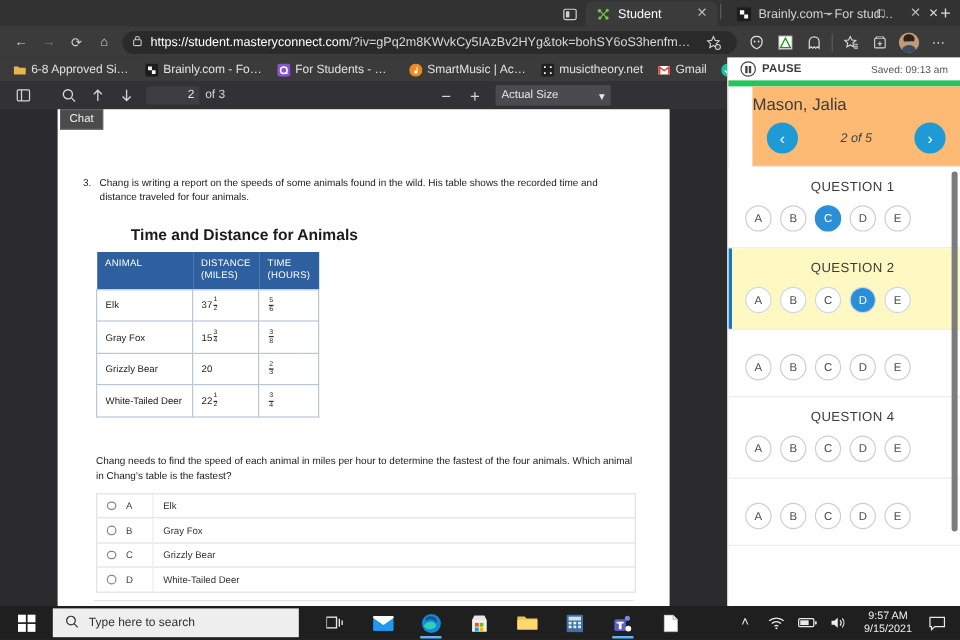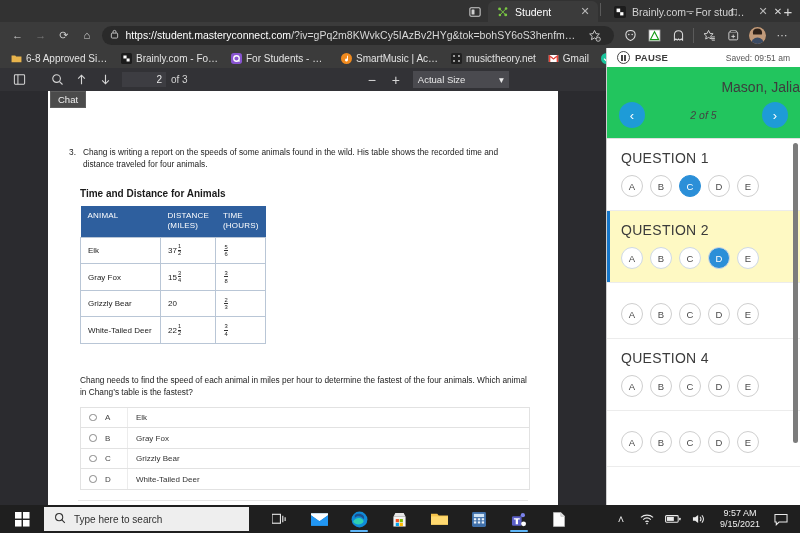--- a/index.html
+++ b/index.html
@@ -99,21 +99,21 @@
              border-left:1px solid #d8d8d8; }
   .vscroll .arrow { height: 13px; display:flex; align-items:center; justify-content:center;
                     color:#555; font-size: 7px;}
   .vscroll .arrow.bot { position:absolute; bottom:0; left:0; right:0; }
 
   
   .q-block { padding: 0; }
   .qline { display:flex; gap: 7px; font-size: 8.3px; line-height: 1.45; color:#1b1b1b; }
   .qnum { width: 10px; flex: 0 0 10px; text-align:right; }
   .qtext { flex: 1 1 auto; }
-  .tbl-title { font-weight: bold; font-size: 10px; color:#1b1b1b; }
+  .tbl-title { font-weight: bold; font-size: 13px; color:#1b1b1b;margin-left:29px; }
   table.animals { border-collapse: collapse; font-size: 8px; }
   table.animals th {
     background: #2e5f9e; color:#fff; font-weight: normal; text-align:left;
     padding: 5px 7px; vertical-align: top; line-height: 1.3; letter-spacing: .2px;
   }
   table.animals td {
     border: 1px solid #b9c6d6; padding: 6px 7px; color:#222; vertical-align: middle;
     background: #fff;
   }
   table.animals td.c-animal { width: 80px; }
@@ -143,35 +143,35 @@
              border-left: 1px solid #cfcfcf; }
   .sb-top { height: 24px; background:#fff; display:flex; align-items:center;
             padding: 0 10px; border-bottom:5px solid #22c55e; }
   .pause { display:flex; align-items:center; gap:5px; }
   .pause-ic { width: 13px; height:13px; border:1.4px solid #444; border-radius:50%;
               display:flex; align-items:center; justify-content:center; gap:1.5px; }
   .pause-ic b { width:1.5px; height:6px; background:#444; display:block; }
   .pause-lbl { font-size: 9.5px; font-weight: bold; color:#3c3c3c; letter-spacing:.2px;}
   .saved { margin-left:auto; font-size: 8.5px; color:#555; }
 
-  .sb-head { background:#22c55e; padding: 7px 0 10px; text-align:right;
-             border-bottom:1px solid #e0e0e0; }
+  .sb-head { background:#fdba74; padding: 7px 0 10px; text-align:left;
+             border-bottom:1px solid #e0e0e0;margin-left:20px; }
   .student { font-size: 14px; color:#3d3d3d; font-weight: normal; }
   .navrow { display:flex; align-items:center; justify-content:space-between;
             padding: 7px 12px 0; }
   .navbtn { width: 26px; height:26px; border-radius:50%; background:#1e9bd7; color:#fff;
             display:flex; align-items:center; justify-content:center; font-size: 13px; }
   .qcount { font-size: 10.5px; color:#434343; font-style: italic; }
 
   .qlist { flex:1 1 auto; overflow:hidden; position:relative; background:#fff; }
   .qitem { padding: 11px 0 13px 14px; border-bottom:1px solid #ececec; position:relative; }
   .qitem.active { background:#fef9c3; }
   .qitem.active:before { content:""; position:absolute; left:0; top:0; bottom:0; width:3px;
                          background:#1676c8; }
-  .qlabel { font-size: 14px; color:#3b3b3b; letter-spacing:.3px; }
+  .qlabel { font-size: 11px; color:#3b3b3b; letter-spacing:.3px;text-align:center; }
   .opts { display:flex; gap: 7px; margin-top: 9px; }
   .opt { width: 22px; height:22px; border-radius:50%; border:1px solid #cfcfcf;
          background:#fff; display:flex; align-items:center; justify-content:center;
          font-size: 9.5px; color:#4a4a4a; }
   .opt.sel { background:#2b8fd8; border-color:#2b8fd8; color:#fff; }
   .qitem.active .opt { border-color:#cfd9e4; }
   .sb-scroll { position:absolute; right: 2px; top: 4px; width: 5px; height: 300px;
                background:#7c7c7c; border-radius: 3px; }
 
   
@@ -577,21 +577,21 @@
 
   <div id="sidebar">
     <div class="sb-top">
       <div class="pause">
         <span class="pause-ic">
             <b></b>
             <b></b>
           </span>
         <span class="pause-lbl">PAUSE</span>
       </div>
-      <span class="saved">Saved: 09:51 am</span>
+      <span class="saved">Saved: 09:13 am</span>
     </div>
 
     <div class="sb-head">
       <div class="student">Mason, Jalia</div>
       <div class="navrow">
         <div class="navbtn">‹</div>
         <div class="qcount">2 of 5</div>
         <div class="navbtn">›</div>
       </div>
     </div>

